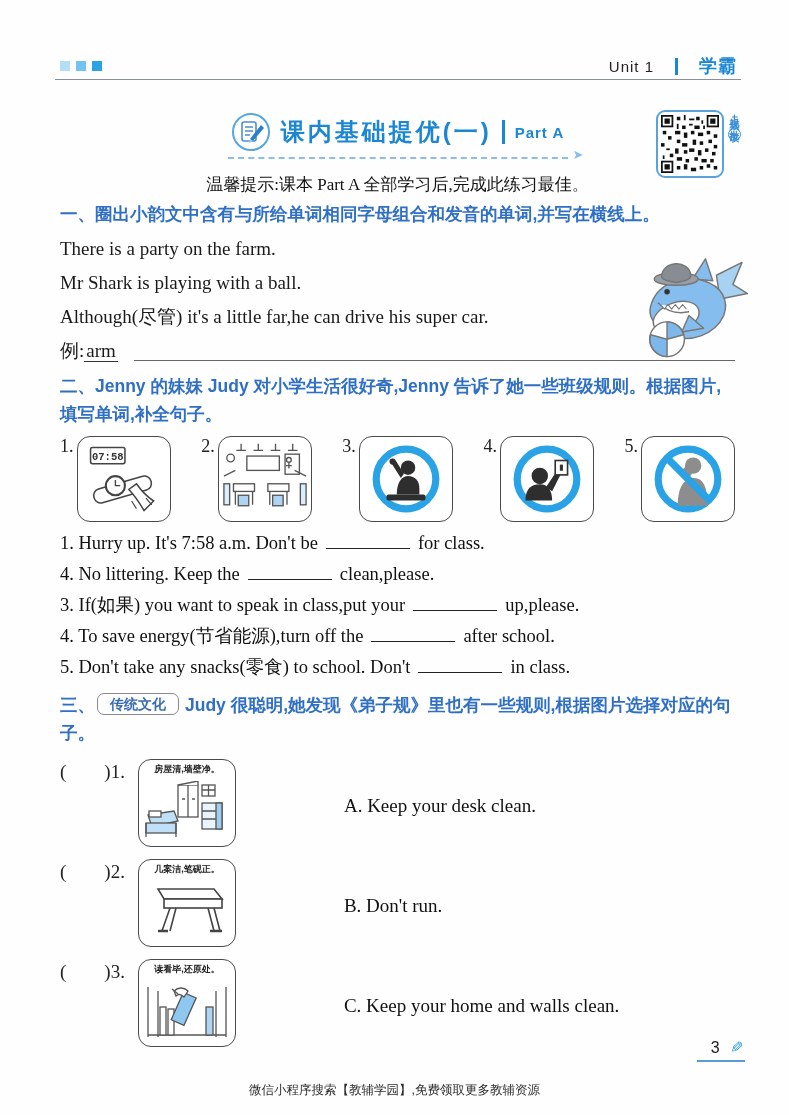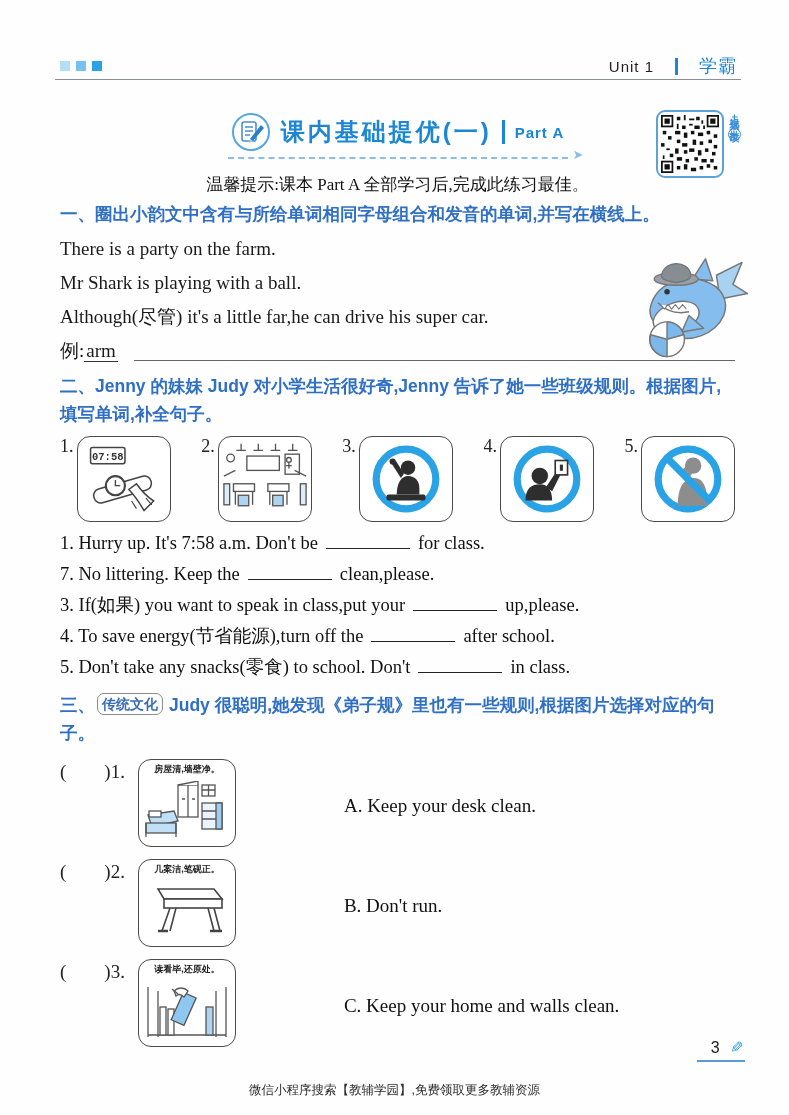--- a/index.html
+++ b/index.html
@@ -6,21 +6,21 @@
   .page{position:relative;width:789px;height:1115px;background:#fefefe;margin:0 auto;
         font-family:"Liberation Sans",sans-serif;color:#222;overflow:hidden;}
   
   .top{position:absolute;top:54px;left:60px;right:52px;display:flex;
        justify-content:space-between;align-items:center;}
   .dots span{display:inline-block;width:10px;height:10px;background:#2aa2e6;margin-right:6px;}
   .dots span:nth-child(1){opacity:.35}.dots span:nth-child(2){opacity:.65}
   .unit-brand{display:flex;align-items:center;gap:21px;font-size:15px;}
   .unit-label{letter-spacing:1px;}
   .vbar{width:3px;height:17px;background:#1b87d4;}
-  .brand{position:relative;font-size:18px;font-weight:normal;color:#1b87d4;letter-spacing:1px;}
+  .brand{position:relative;font-size:18px;font-weight:bold;color:#1b87d4;letter-spacing:1px;}
   .rule{position:absolute;top:79px;left:55px;right:48px;border-top:1.8px solid #8b9096;}
   
   .content{position:absolute;top:88px;left:60px;right:54px;}
   .title-row{display:flex;justify-content:center;align-items:center;gap:10px;margin-top:24px;}
   .title-main{font-size:24px;font-weight:bold;color:#1b87d4;letter-spacing:3px;margin:0;}
   .title-vbar{width:3px;height:24px;background:#1b87d4;}
   .title-part{font-size:15px;font-weight:bold;color:#1b87d4;letter-spacing:1px;}
   .title-dash{width:340px;margin:3px auto 0;border-bottom:2px dashed #8cbde8;position:relative;height:2px;}
   .title-dash .arrow{position:absolute;right:-16px;top:-8px;color:#8cbde8;font-size:13px;}
   .tip{margin:14px 0 0;text-align:center;font-family:"Liberation Serif",serif;
@@ -46,21 +46,21 @@
   .pic{display:flex;align-items:flex-start;}
   .pic-num{font-family:"Liberation Serif",serif;font-size:18px;margin:0 3px 0 0;}
   .pic-box{width:92px;height:84px;border:1.8px solid #4a4a4a;border-radius:13px;background:#fff;
            display:flex;align-items:center;justify-content:center;}
   .sentences{margin-top:6px;font-family:"Liberation Serif",serif;font-size:18.5px;color:#111;}
   .sentence{margin:0;line-height:31px;}
   .blank{display:inline-block;width:84px;border-bottom:1.5px solid #222;height:2px;margin:0 8px;vertical-align:baseline;}
   
   .sec3{margin-top:8px;}
   .badge{display:inline-block;font-size:14px;color:#3b6db3;border:1.4px solid #8a8a8a;
-         border-radius:7px;padding:0 4px;margin:0 6px 0 2px;vertical-align:2px;line-height:20px;}
+         border-radius:7px;padding:0 12px;margin:0 6px 0 2px;vertical-align:2px;line-height:20px;}
   .match{margin-top:12px;}
   .match-row{display:flex;align-items:flex-start;margin-bottom:7px;height:93px;}
   .m-label{font-family:"Liberation Serif",serif;font-size:19px;white-space:pre;margin-top:2px;}
   .m-box{width:96px;height:86px;border:1.8px solid #4a4a4a;border-radius:13px;margin-left:13px;
          background:#fff;display:flex;flex-direction:column;overflow:hidden;}
   .m-cap{font-size:9px;font-weight:bold;text-align:center;padding-top:3px;color:#222;}
   .m-art{flex:1;display:flex;align-items:center;justify-content:center;}
   .option{font-family:"Liberation Serif",serif;font-size:19px;margin:0 0 0 108px;align-self:center;color:#111;}
   
   .pageno{position:absolute;top:1038px;right:44px;display:flex;align-items:flex-end;gap:10px;
@@ -292,21 +292,21 @@
               <path d="M35 37 L29 28 L35 23 L40 31 Z"></path>
             </g>
             <line x1="15" y1="15" x2="57" y2="57" stroke="#2aa2e6" stroke-width="7"></line>
           </svg>
         </div>
       </div>
     </div>
 
     <div class="sentences">
       <p class="sentence"><span>1. Hurry up. It's 7:58 a.m. Don't be</span><span class="blank"></span><span>for class.</span></p>
-      <p class="sentence"><span>7. No littering. Keep the</span><span class="blank"></span><span>clean,please.</span></p>
+      <p class="sentence"><span>4. No littering. Keep the</span><span class="blank"></span><span>clean,please.</span></p>
       <p class="sentence"><span>3. If(如果) you want to speak in class,put your</span><span class="blank"></span><span>up,please.</span></p>
       <p class="sentence"><span>4. To save energy(节省能源),turn off the</span><span class="blank"></span><span>after school.</span></p>
       <p class="sentence"><span>5. Don't take any snacks(零食) to school. Don't</span><span class="blank"></span><span>in class.</span></p>
     </div>
 
     <h2 class="sec sec3"><span>三、</span><span class="badge">传统文化</span><span>Judy 很聪明,她发现《弟子规》里也有一些规则,根据图片选择对应的句子。</span></h2>
 
     <div class="match">
 
       <div class="match-row">

